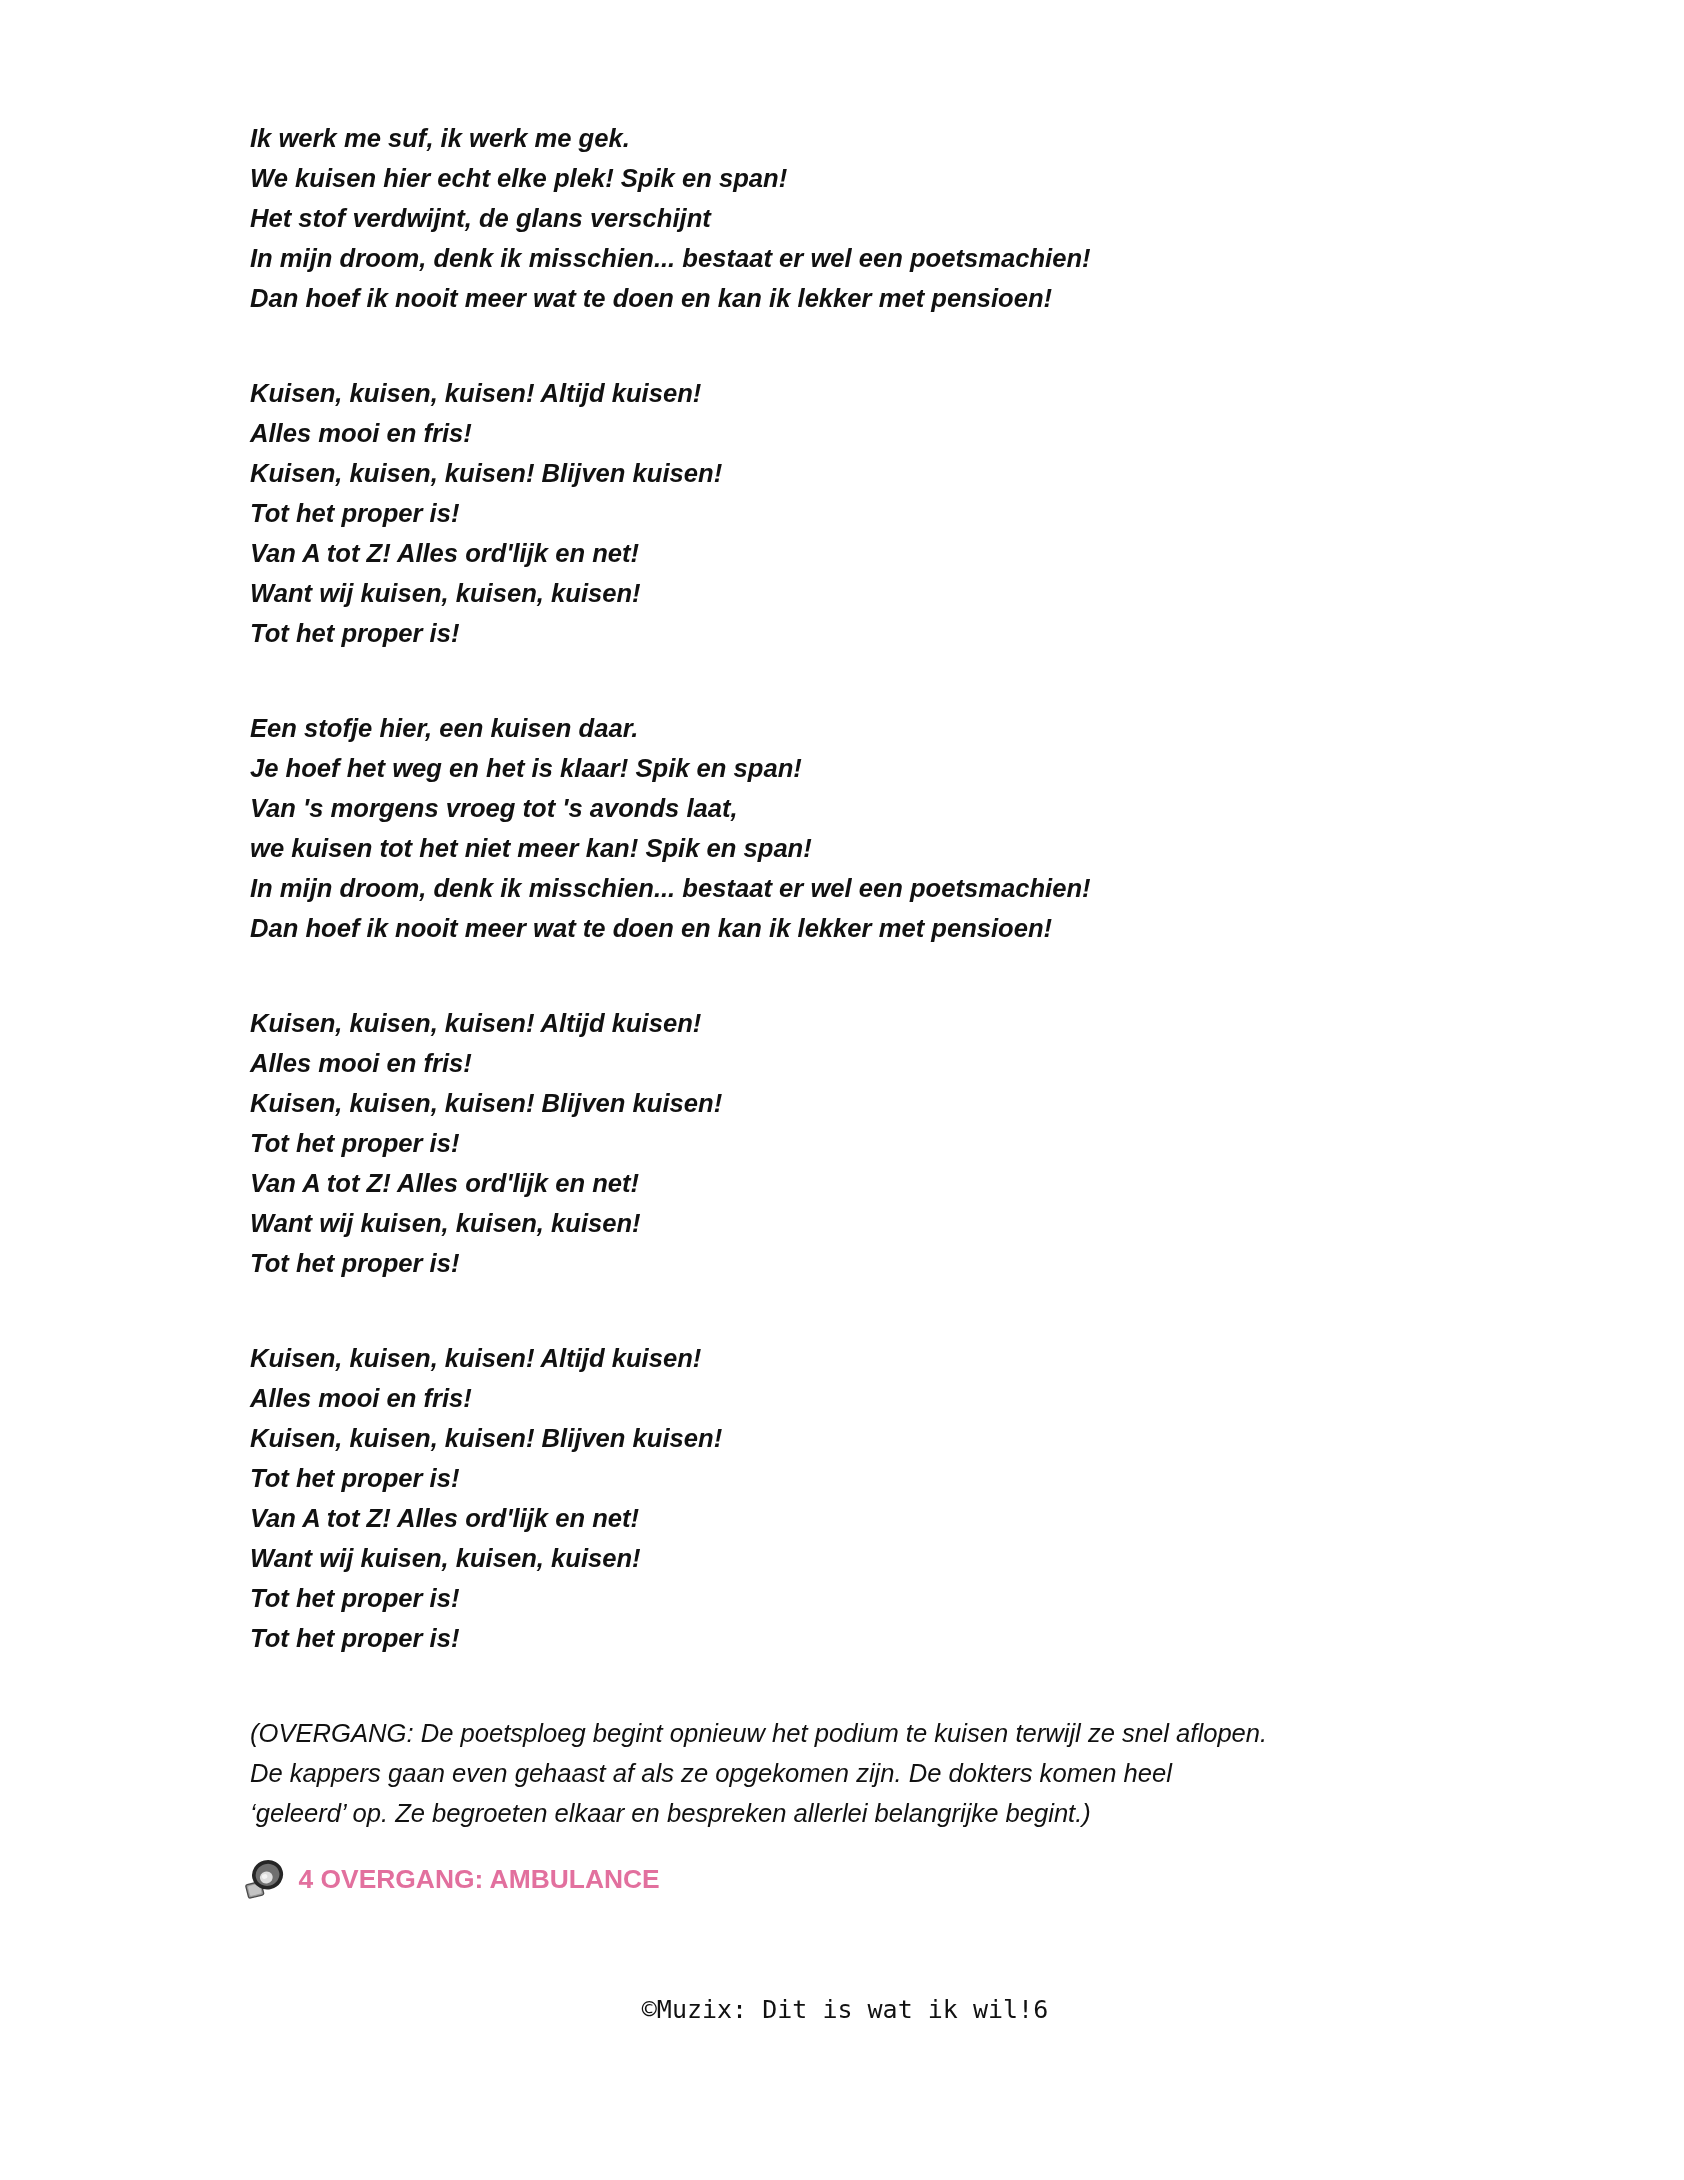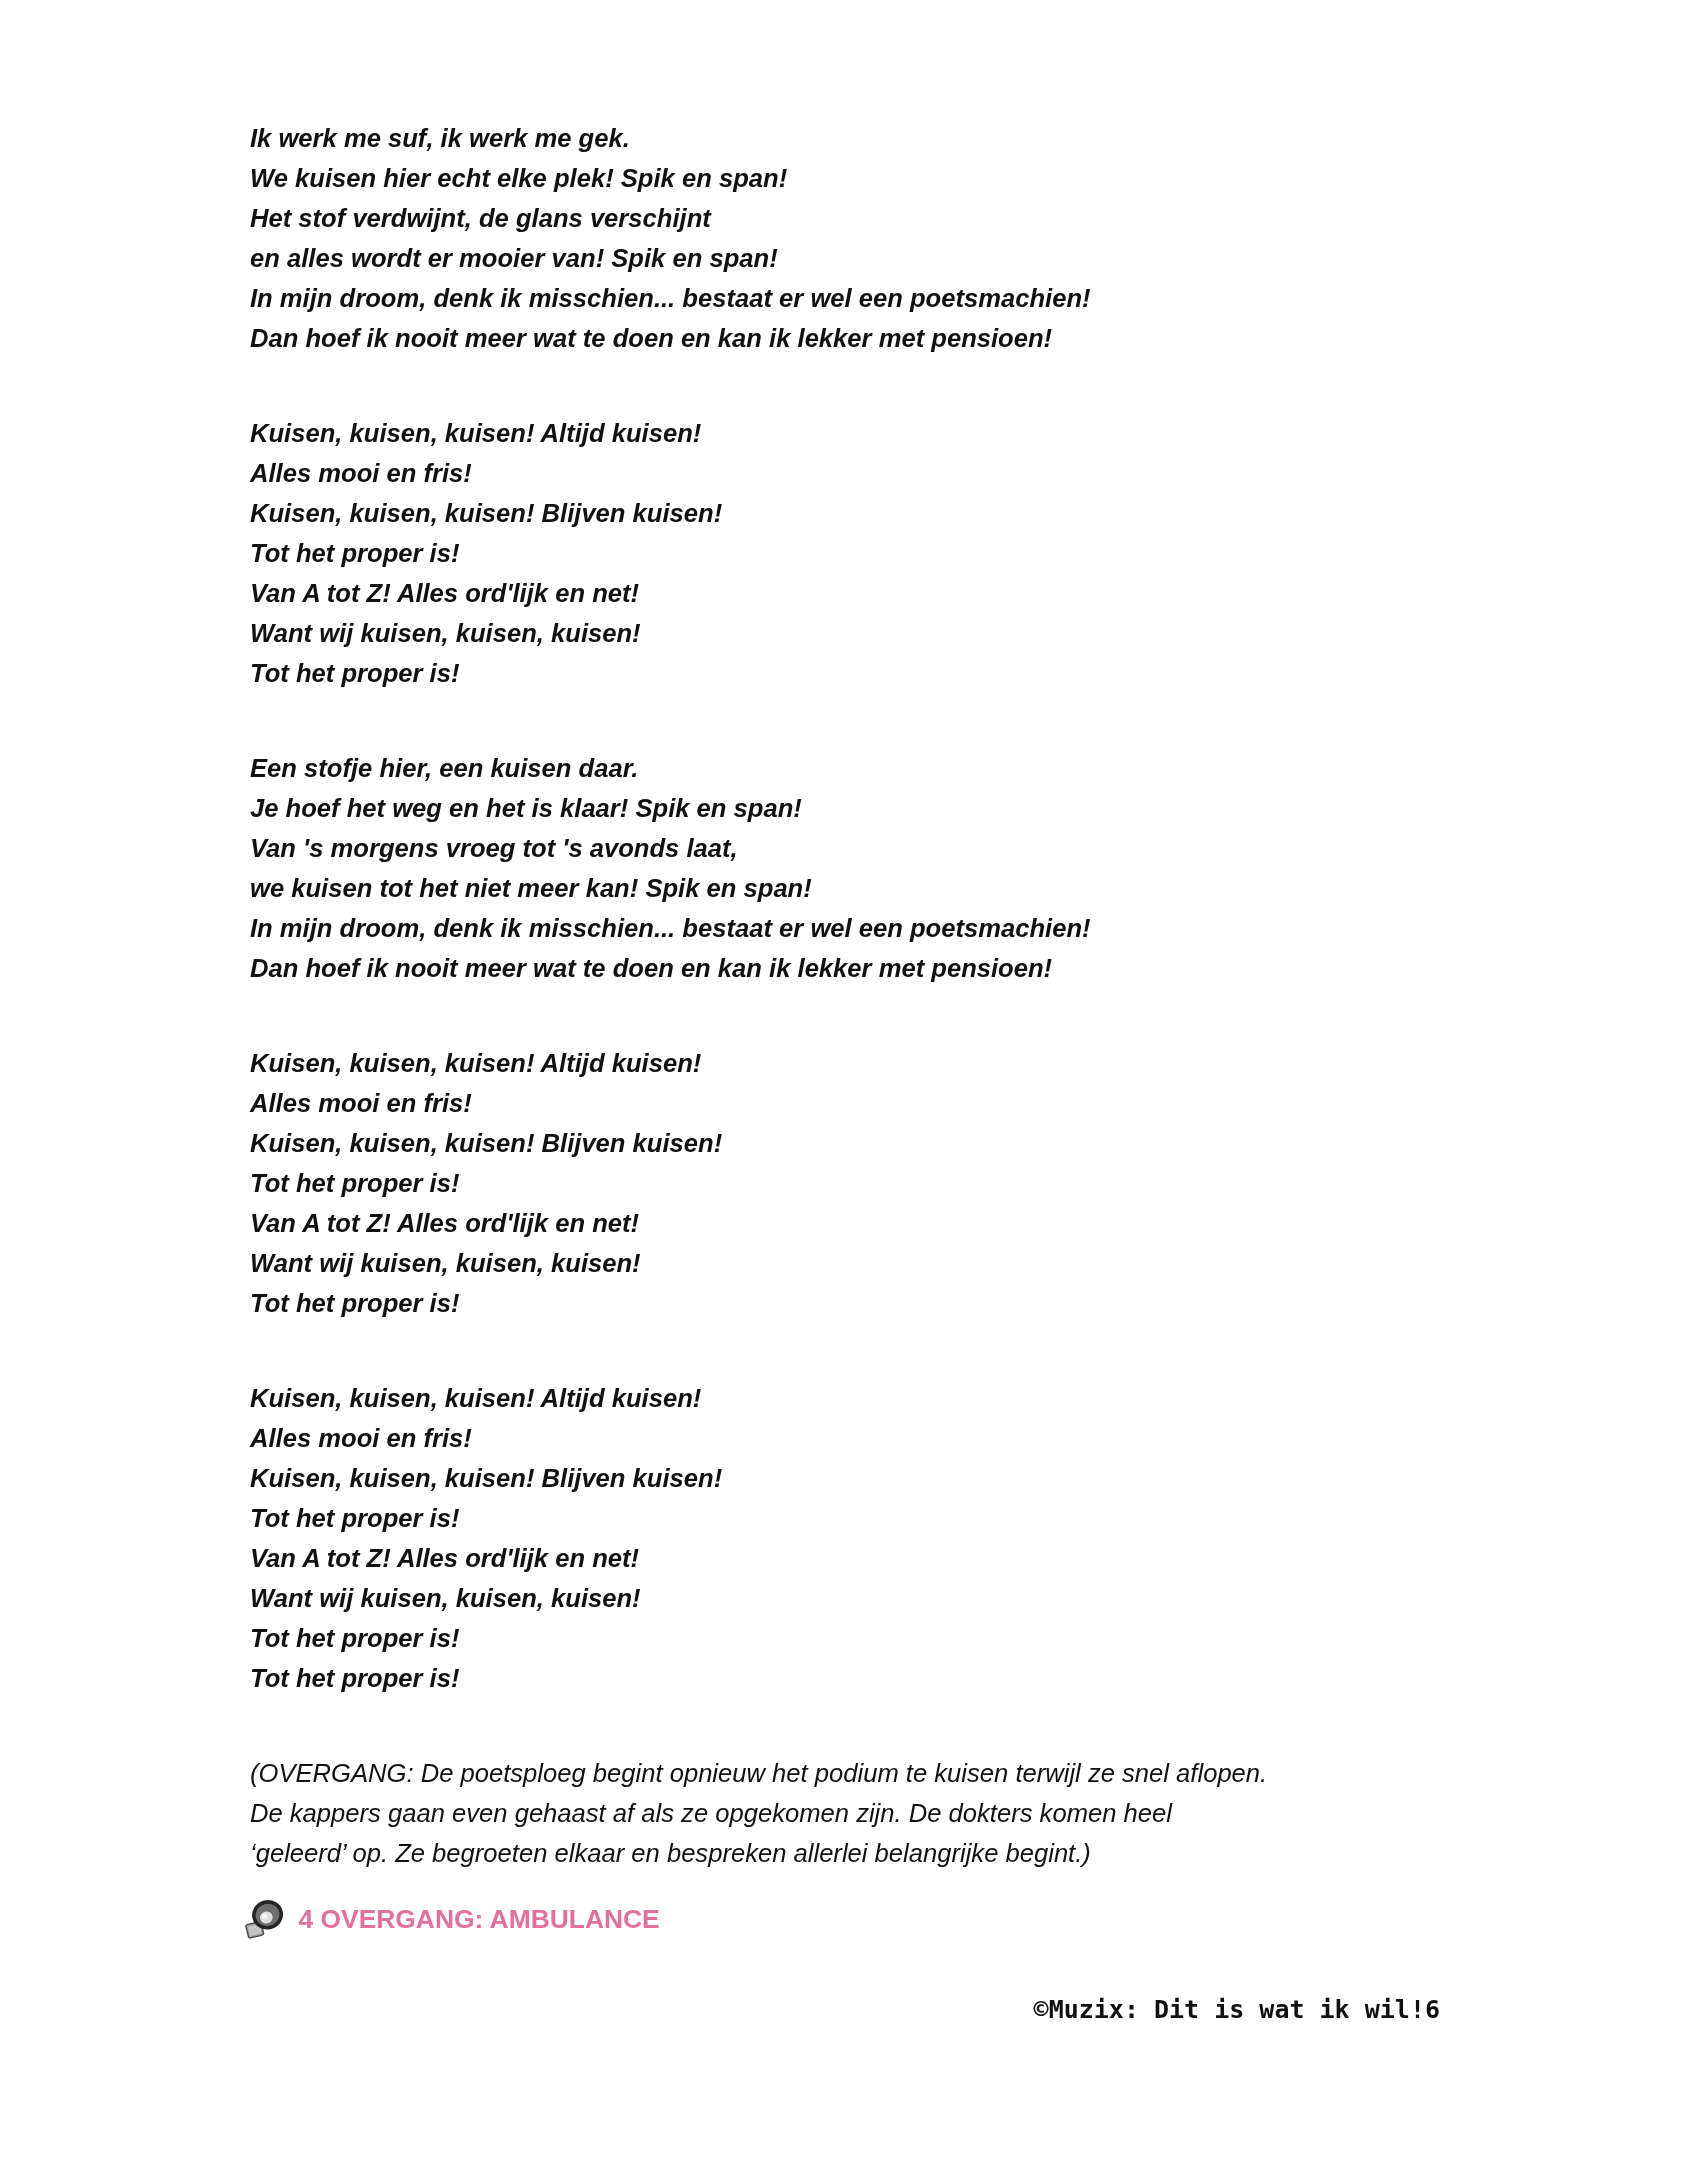--- a/index.html
+++ b/index.html
@@ -29,38 +29,36 @@
     display:flex;align-items:center;gap:13px;
   }
   .heading-icon{width:44px;height:41px;flex:0 0 auto;display:inline-flex;}
   .heading-text{
     font-size:26.4px;font-weight:bold;font-style:normal;
     color:var(--heading-pink,#e2709e);
     white-space:pre;
   }
   .footer{
     position:absolute;left:250px;right:245px;top:1995px;
-    display:flex;justify-content:flex-end;align-items:baseline;
+    display:flex;justify-content:center;align-items:baseline;
     font-family:"DejaVu Sans Mono",monospace;
-    font-weight:bold;
   }
   .credit{font-size:25px;}
   .page-num{font-size:25px;}
 </style>
 </head>
 <body>
 
 <div class="page">
   <div class="content">
 
     <div class="stanza">
         <div class="line">Ik werk me suf, ik werk me gek.</div>
         <div class="line">We kuisen hier echt elke plek! Spik en span!</div>
         <div class="line">Het stof verdwijnt, de glans verschijnt</div>
-        <div class="line">en alles wordt er mooier van! Spik en span!</div>
         <div class="line">In mijn droom, denk ik misschien... bestaat er wel een poetsmachien!</div>
         <div class="line">Dan hoef ik nooit meer wat te doen en kan ik lekker met pensioen!</div>
       </div>
 
     <div class="stanza">
         <div class="line">Kuisen, kuisen, kuisen! Altijd kuisen!</div>
         <div class="line">Alles mooi en fris!</div>
         <div class="line">Kuisen, kuisen, kuisen! Blijven kuisen!</div>
         <div class="line">Tot het proper is!</div>
         <div class="line">Van A tot Z! Alles ord'lijk en net!</div>

